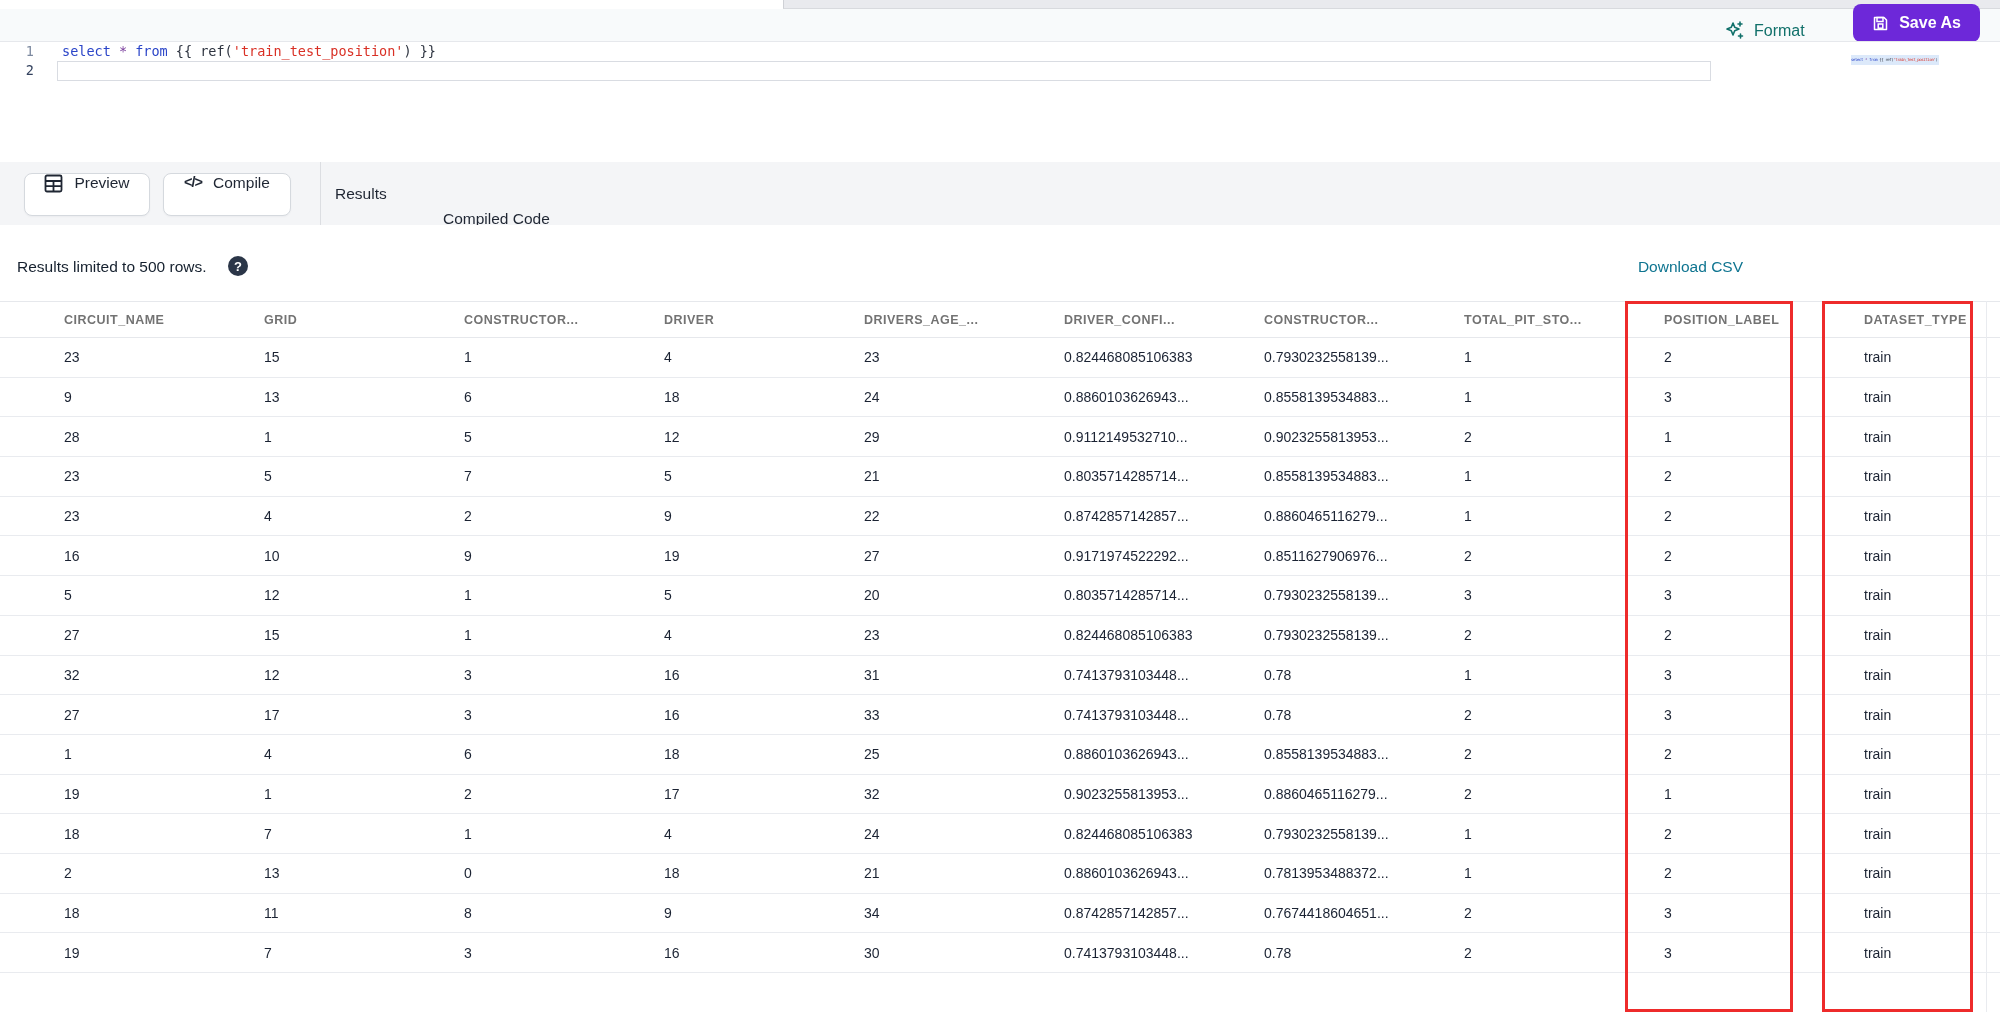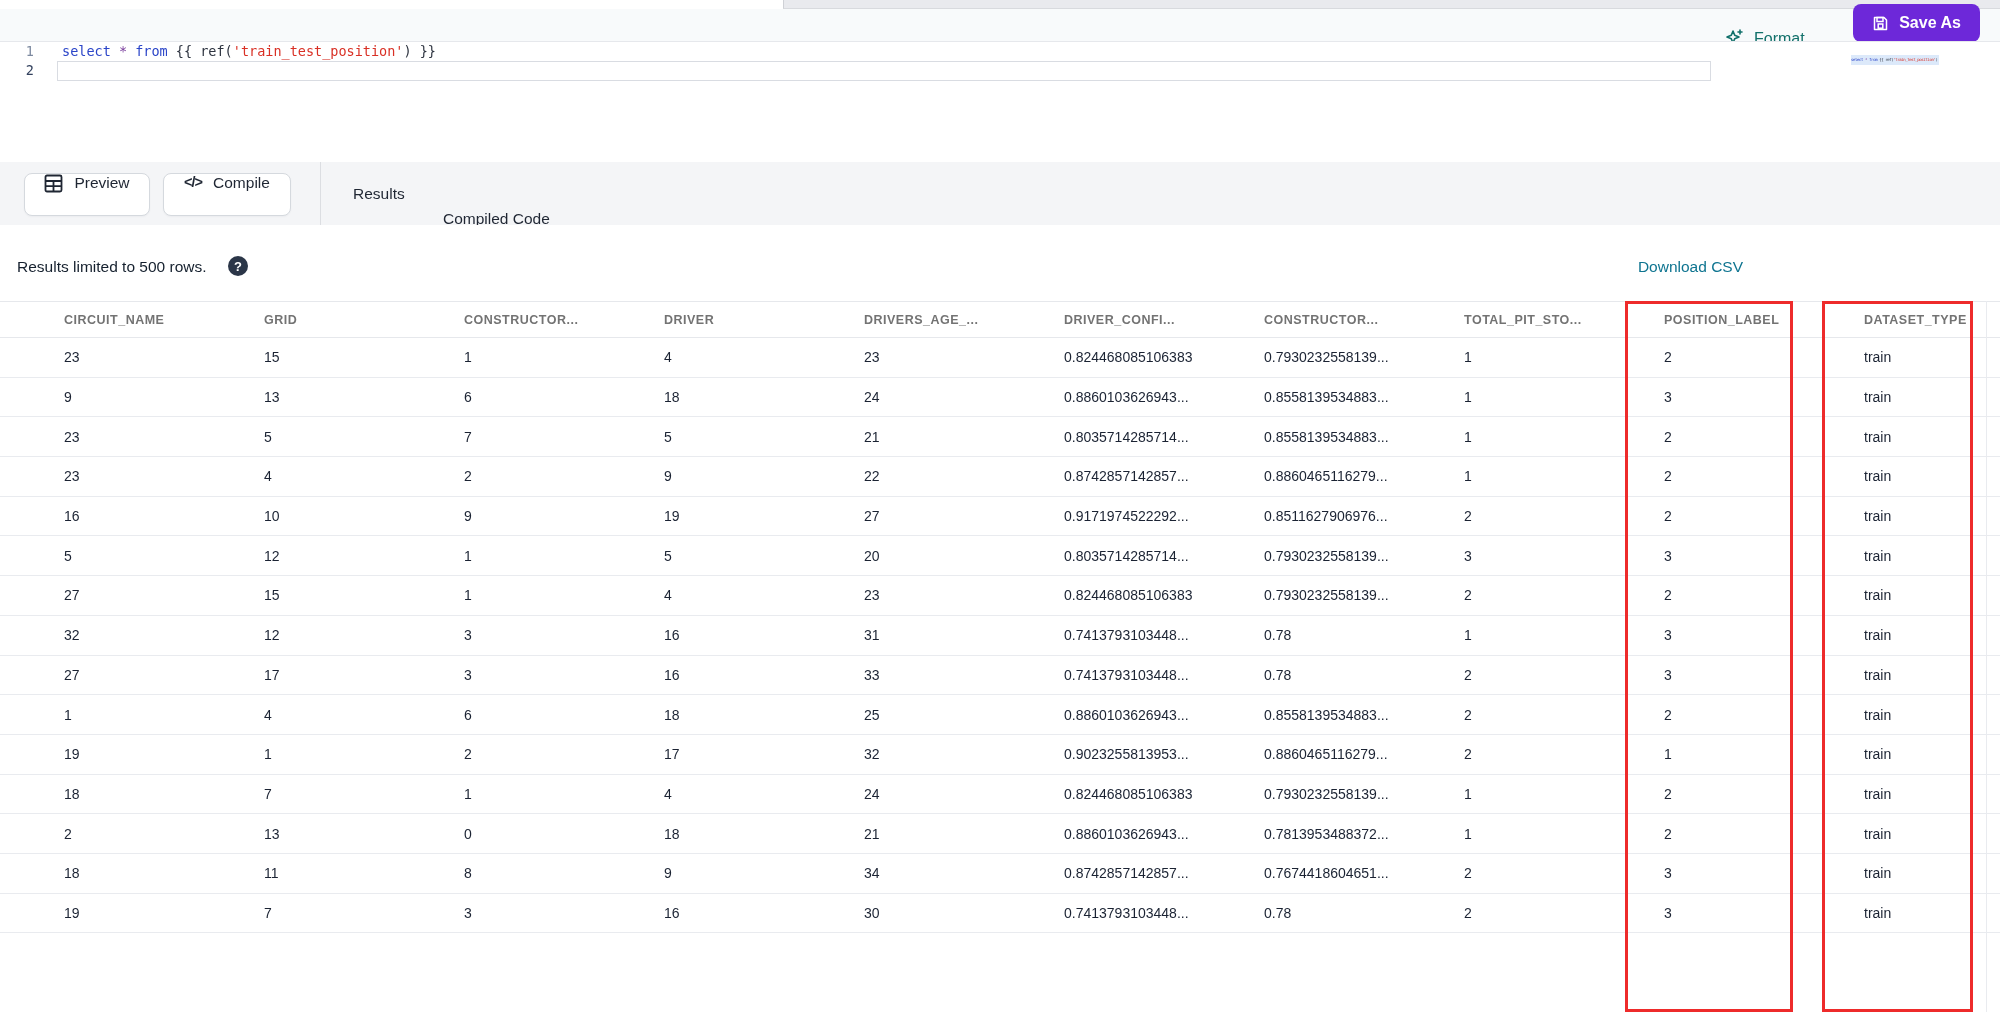--- a/index.html
+++ b/index.html
@@ -7,21 +7,21 @@
   .app { position:relative; width:2000px; height:1020px; overflow:hidden; background:#fff; }
 
   
   .tabstrip { position:absolute; left:0; top:0; width:2000px; height:9px; background:#fff; }
   .tabstrip .inactive { position:absolute; left:783px; top:0; width:1217px; height:9px;
       background:#e9eaee; border-bottom:1px solid #d8dade; border-left:1px solid #cfd1d6; }
 
   
   .toolbar { position:absolute; left:0; top:9px; width:2000px; height:33px; background:#f8fafb; }
   .toolbar-border { position:absolute; left:0; top:41px; width:2000px; height:1px; background:#e6e8ec; }
-  .format-btn { position:absolute; left:1725px; top:26px; height:26px; display:flex; align-items:center; gap:9px;
+  .format-btn { position:absolute; left:1725px; top:18px; height:26px; display:flex; align-items:center; gap:9px;
       color:#11706a; font-size:16px; cursor:pointer; background:none; border:none; font-family:inherit; }
   .sparkle { width:20px; height:20px; }
   .saveas-btn { position:absolute; left:1853px; top:4px; width:127px; height:38px; background:#6d28d9;
       border:none; border-radius:8px; color:#fff; font-size:16px; font-weight:600; font-family:inherit;
       display:flex; align-items:center; justify-content:center; gap:10px; cursor:pointer; }
 
   
   .editor { position:absolute; left:0; top:42px; width:2000px; height:120px; background:#fff;
       font-family:"DejaVu Sans Mono", monospace; font-size:13.5px; }
   .gutter { position:absolute; left:0; top:0; width:48px; text-align:right; }
@@ -43,21 +43,21 @@
   .action-bar { position:absolute; left:0; top:162px; width:2000px; height:63px; background:#f4f5f7; }
   .action-divider { position:absolute; left:320px; top:162px; width:1px; height:63px; background:#dcdee2; }
   .btn { position:absolute; top:173px; height:43px; background:#fff; border:1px solid #d5d9de; border-radius:8px;
       display:flex; justify-content:center; gap:11px; font-size:15.5px; font-weight:500;
       color:#1f2633; font-family:inherit; cursor:pointer; box-shadow:0 1px 2px rgba(16,24,40,.04); }
   .preview-btn { left:24px; width:126px; }
   .compile-btn { left:163px; width:128px; }
   .code-glyph { font-weight:700; font-size:14.5px; letter-spacing:-1px; color:#1f2633; }
   .tab { position:absolute; top:177px; height:34px; display:flex; align-items:center; font-size:15.5px;
       color:#1f2633; cursor:pointer; }
-  .tab-results { left:353px; }
+  .tab-results { left:335px; }
   .tab-compiled { left:443px;margin-top:25px; }
   .tab-underline { position:absolute; left:347px; top:225px; width:100px; height:3px; background:#98a1b0; }
 
   
   .results-bar { position:absolute; left:0; top:225px; width:1752px; height:76px; background:#fff; }
   .limit-text { position:absolute; left:17px; top:33px; font-size:15.5px; color:#15202e; }
   .help-icon { position:absolute; left:228px; top:31px; width:20px; height:20px; border-radius:50%;
       background:#2b3648; color:#fff; font-size:13px; font-weight:700; display:flex; align-items:center;
       justify-content:center; cursor:pointer; }
   .download-link { position:absolute; right:9px; top:33px; font-size:15.5px; color:#0e7490; cursor:pointer; }
@@ -200,20 +200,32 @@
             <td>6</td>
             <td>18</td>
             <td>24</td>
             <td>0.8860103626943...</td>
             <td>0.8558139534883...</td>
             <td>1</td>
             <td>3</td>
             <td>train</td>
           </tr>
           <tr>
+            <td>28</td>
+            <td>1</td>
+            <td>5</td>
+            <td>12</td>
+            <td>29</td>
+            <td>0.9112149532710...</td>
+            <td>0.9023255813953...</td>
+            <td>2</td>
+            <td>1</td>
+            <td>train</td>
+          </tr>
+          <tr>
             <td>23</td>
             <td>5</td>
             <td>7</td>
             <td>5</td>
             <td>21</td>
             <td>0.8035714285714...</td>
             <td>0.8558139534883...</td>
             <td>1</td>
             <td>2</td>
             <td>train</td>

